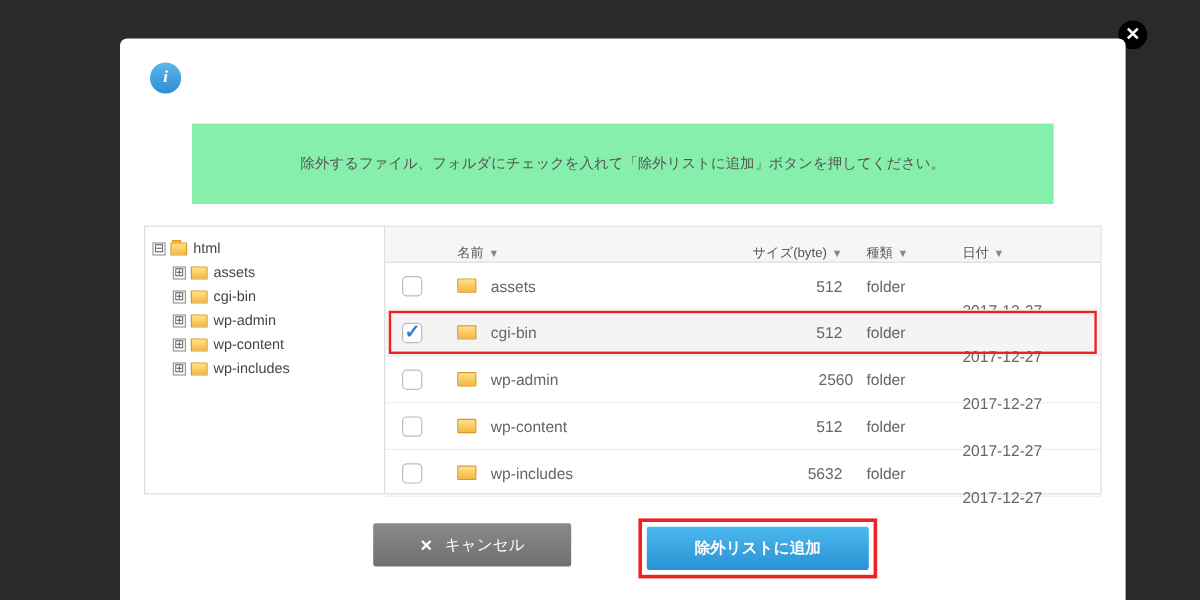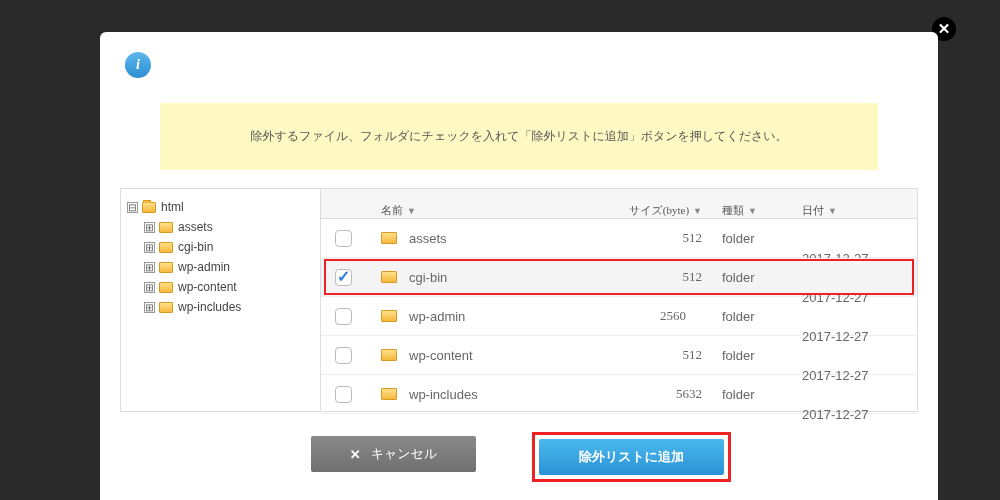--- a/index.html
+++ b/index.html
@@ -50,21 +50,21 @@
       font-family: Georgia, serif;
       font-size: 14px;
       text-align: center;
       line-height: 26px;
       font-weight: bold;
       margin-right: 14px;
     }
     .title { font-size: 15px; color: #333; font-weight: bold; }
     .instruction-box {
       margin: 10px 60px 18px;
-      background: #fef9c3;
+      background: #86efac;
       padding: 25px 20px;
       text-align: center;
       font-size: 12px;
       color: #555;
     }
     .table-area {
       margin: 0 20px;
       border: 1px solid #ddd;
       display: flex;
       height: 224px;
@@ -115,21 +115,21 @@
       border-bottom: 1px solid #ddd;
       font-size: 11px;
       color: #555;
       height: 30px;
       align-items: flex-end;
     }
     .fl-header .col { display: flex; align-items: center; gap: 4px; cursor: pointer; }
     .sort-arrow { font-size: 9px; color: #888; }
     .col-check { width: 45px; }
     .col-name { flex: 1; padding-left: 15px; }
-    .col-size { width: 110px; text-align: right; padding-right: 20px; justify-content: flex-end; font-family: Liberation Serif, serif; }
+    .col-size { width: 110px; text-align: right; padding-right: 20px; justify-content: flex-end; }
     .col-type { width: 80px; }
     .col-date { width: 115px; margin-top: 40px; }
     .fl-row {
       display: flex;
       align-items: center;
       height: 39px;
       border-bottom: 1px solid #eee;
       font-size: 13px;
       color: #666;
       position: relative;
@@ -296,21 +296,21 @@
   </div>
           <div class="fl-row">
 
     <div class="col-check">
               <div class="chk"></div>
             </div>
     <div class="col-name" style="flex:1;padding-left:15px;display:flex;align-items:center">
               <span class="row-folder-icon"></span>
               <span>wp-admin</span>
             </div>
-    <div class="col-size" style="width:110px;text-align:right;padding-right:36px">2560</div>
+    <div class="col-size" style="width:110px;text-align:right;padding-right:11px">2560</div>
     <div class="col-type" style="width:80px">folder</div>
     <div class="col-date" style="width:115px">2017-12-27</div>
   </div>
           <div class="fl-row">
 
     <div class="col-check">
               <div class="chk"></div>
             </div>
     <div class="col-name" style="flex:1;padding-left:15px;display:flex;align-items:center">
               <span class="row-folder-icon"></span>

